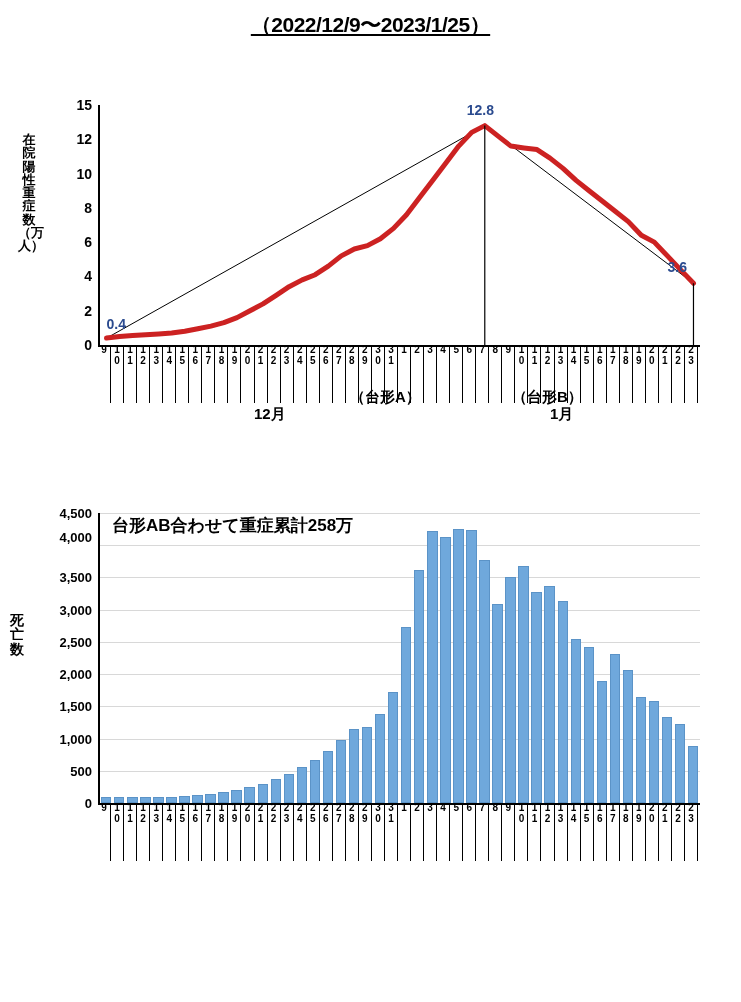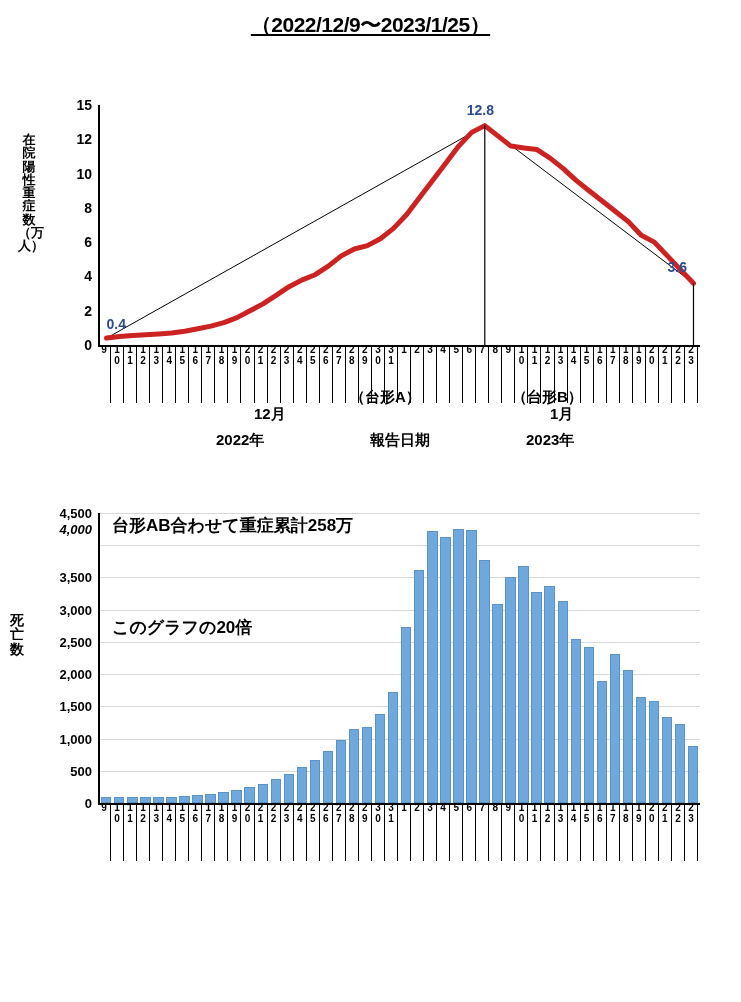--- a/index.html
+++ b/index.html
@@ -271,43 +271,38 @@
       <div class="xcol" style="left: 586.957px; width: 13.0435px;">
         <div class="d">2</div>
         <div class="d">3</div>
       </div>
     </div>
 
   <div class="monthrow1">
     <span class="lbl" style="left:140px;margin-left:16px;">12月</span>
     <span class="lbl" style="left:452px;">1月</span>
   </div>
-  <div class="yearrow1">
-    <span class="lbl" style="left:118px;">2022年</span>
-    <span class="lbl" style="left:272px;">報告日期</span>
-    <span class="lbl" style="left:428px;">2023年</span>
-  </div>
 </div>
 
 <div id="chart2">
 
   <div class="ylabel2">
     <span>死亡数</span>
   </div>
 
   <div class="ytickwrap2" id="c2-yticks">
       <div class="ytick2" style="top: 290px;">0</div>
       <div class="ytick2" style="top: 257.778px;">500</div>
       <div class="ytick2" style="top: 225.556px;">1,000</div>
       <div class="ytick2" style="top: 193.333px;">1,500</div>
       <div class="ytick2" style="top: 161.111px;">2,000</div>
       <div class="ytick2" style="top: 128.889px;">2,500</div>
       <div class="ytick2" style="top: 96.6667px;">3,000</div>
       <div class="ytick2" style="top: 64.4444px;">3,500</div>
-      <div class="ytick2" style="top: 16px; font-style: italic;">4,000</div>
+      <div class="ytick2" style="top: 24px;">4,000</div>
       <div class="ytick2" style="top: 0px;">4,500</div>
     </div>
 
   <div id="c2-plot">
       <div class="grid2" style="top: 257.778px;"></div>
       <div class="grid2" style="top: 225.556px;"></div>
       <div class="grid2" style="top: 193.333px;"></div>
       <div class="grid2" style="top: 161.111px;"></div>
       <div class="grid2" style="top: 128.889px;"></div>
       <div class="grid2" style="top: 96.6667px;"></div>
@@ -356,21 +351,20 @@
       <div class="bar" style="left: 509.696px; width: 10.4435px; height: 148.867px; background: rgb(111, 168, 220);"></div>
       <div class="bar" style="left: 522.739px; width: 10.4435px; height: 132.756px; background: rgb(111, 168, 220);"></div>
       <div class="bar" style="left: 535.783px; width: 10.4435px; height: 106.333px; background: rgb(111, 168, 220);"></div>
       <div class="bar" style="left: 548.826px; width: 10.4435px; height: 102.467px; background: rgb(111, 168, 220);"></div>
       <div class="bar" style="left: 561.87px; width: 10.4435px; height: 86.3556px; background: rgb(111, 168, 220);"></div>
       <div class="bar" style="left: 574.913px; width: 10.4435px; height: 78.6222px; background: rgb(111, 168, 220);"></div>
       <div class="bar" style="left: 587.957px; width: 10.4435px; height: 56.7111px; background: rgb(111, 168, 220);"></div>
     </div>
 
   <div class="note" style="left:112px;top:18px;">台形AB合わせて重症累計258万</div>
-  <div class="note" style="left:112px;top:120px;">このグラフの20倍</div>
 
   <div class="xaxis2" id="c2-xaxis">
       <div class="xcol" style="left: 0px; width: 13.0435px;">
         <div class="d">9</div>
       </div>
       <div class="xcol" style="left: 13.0435px; width: 13.0435px;">
         <div class="d">1</div>
         <div class="d">0</div>
       </div>
       <div class="xcol" style="left: 26.087px; width: 13.0435px;">

